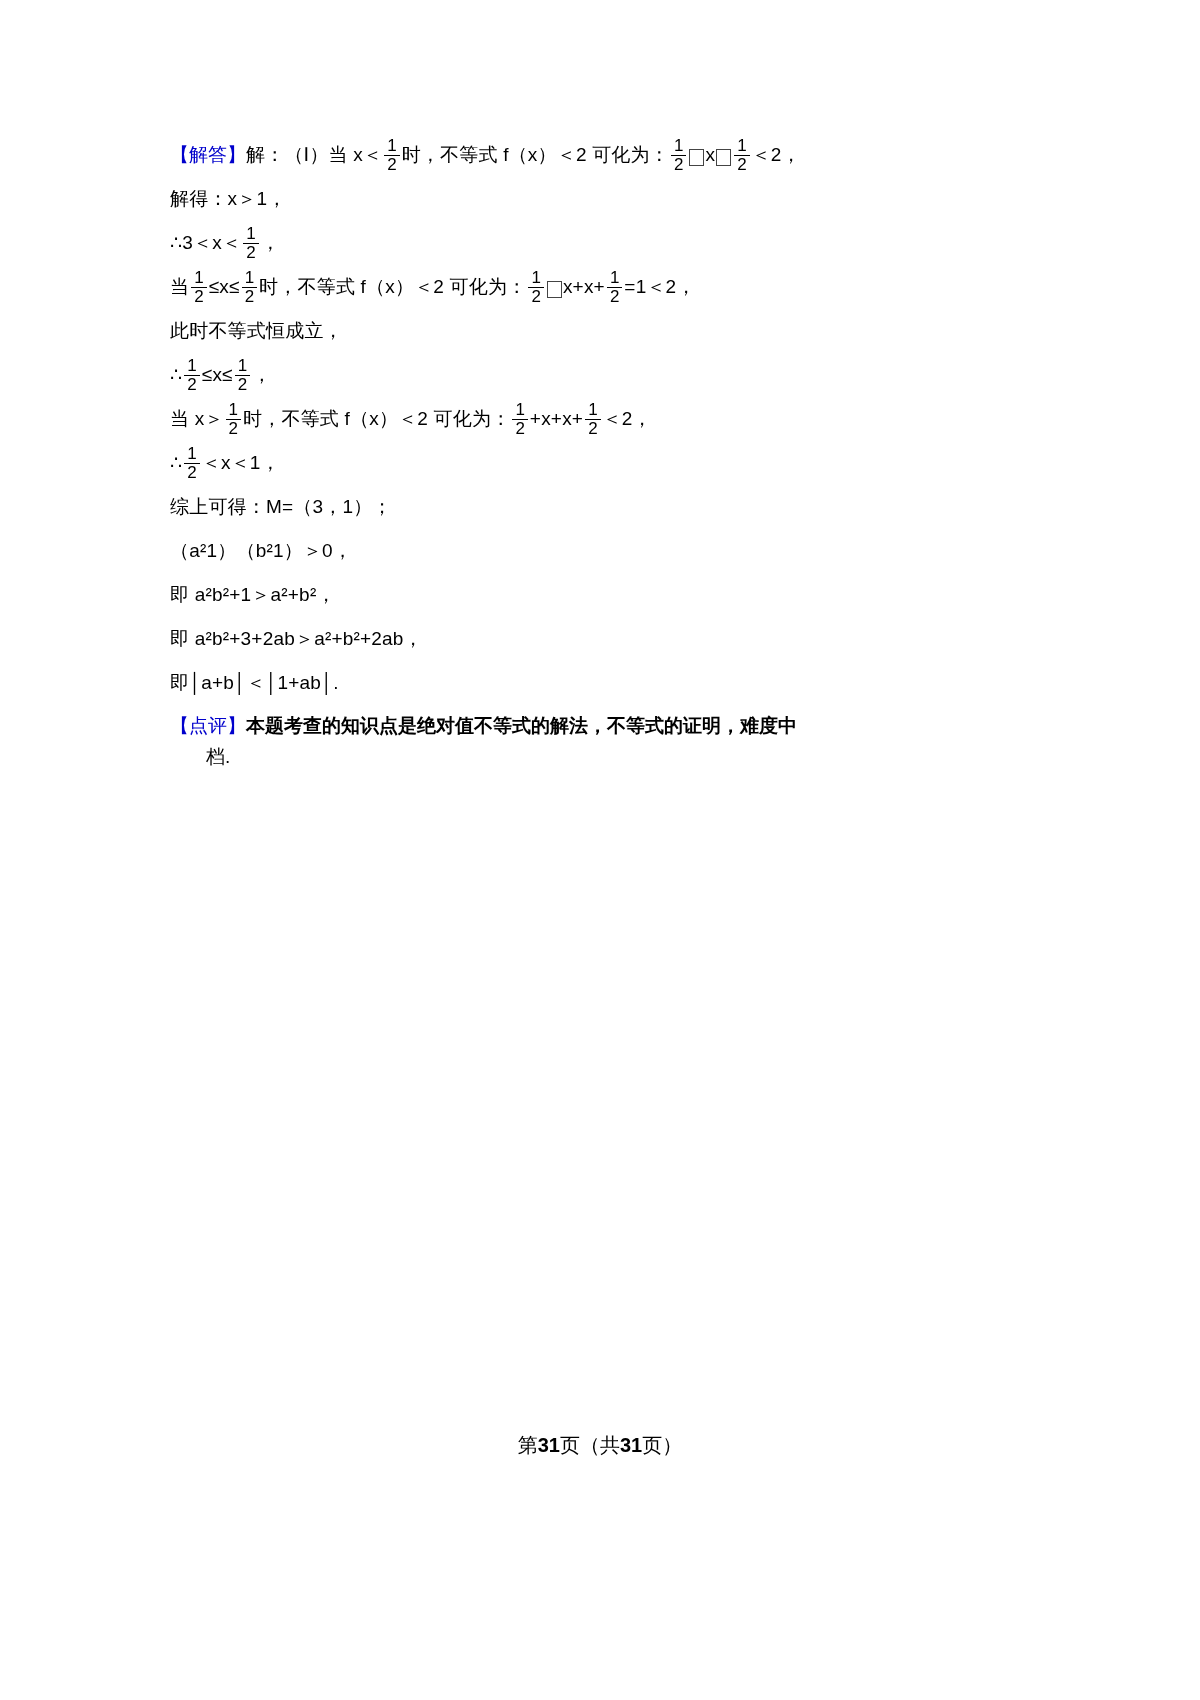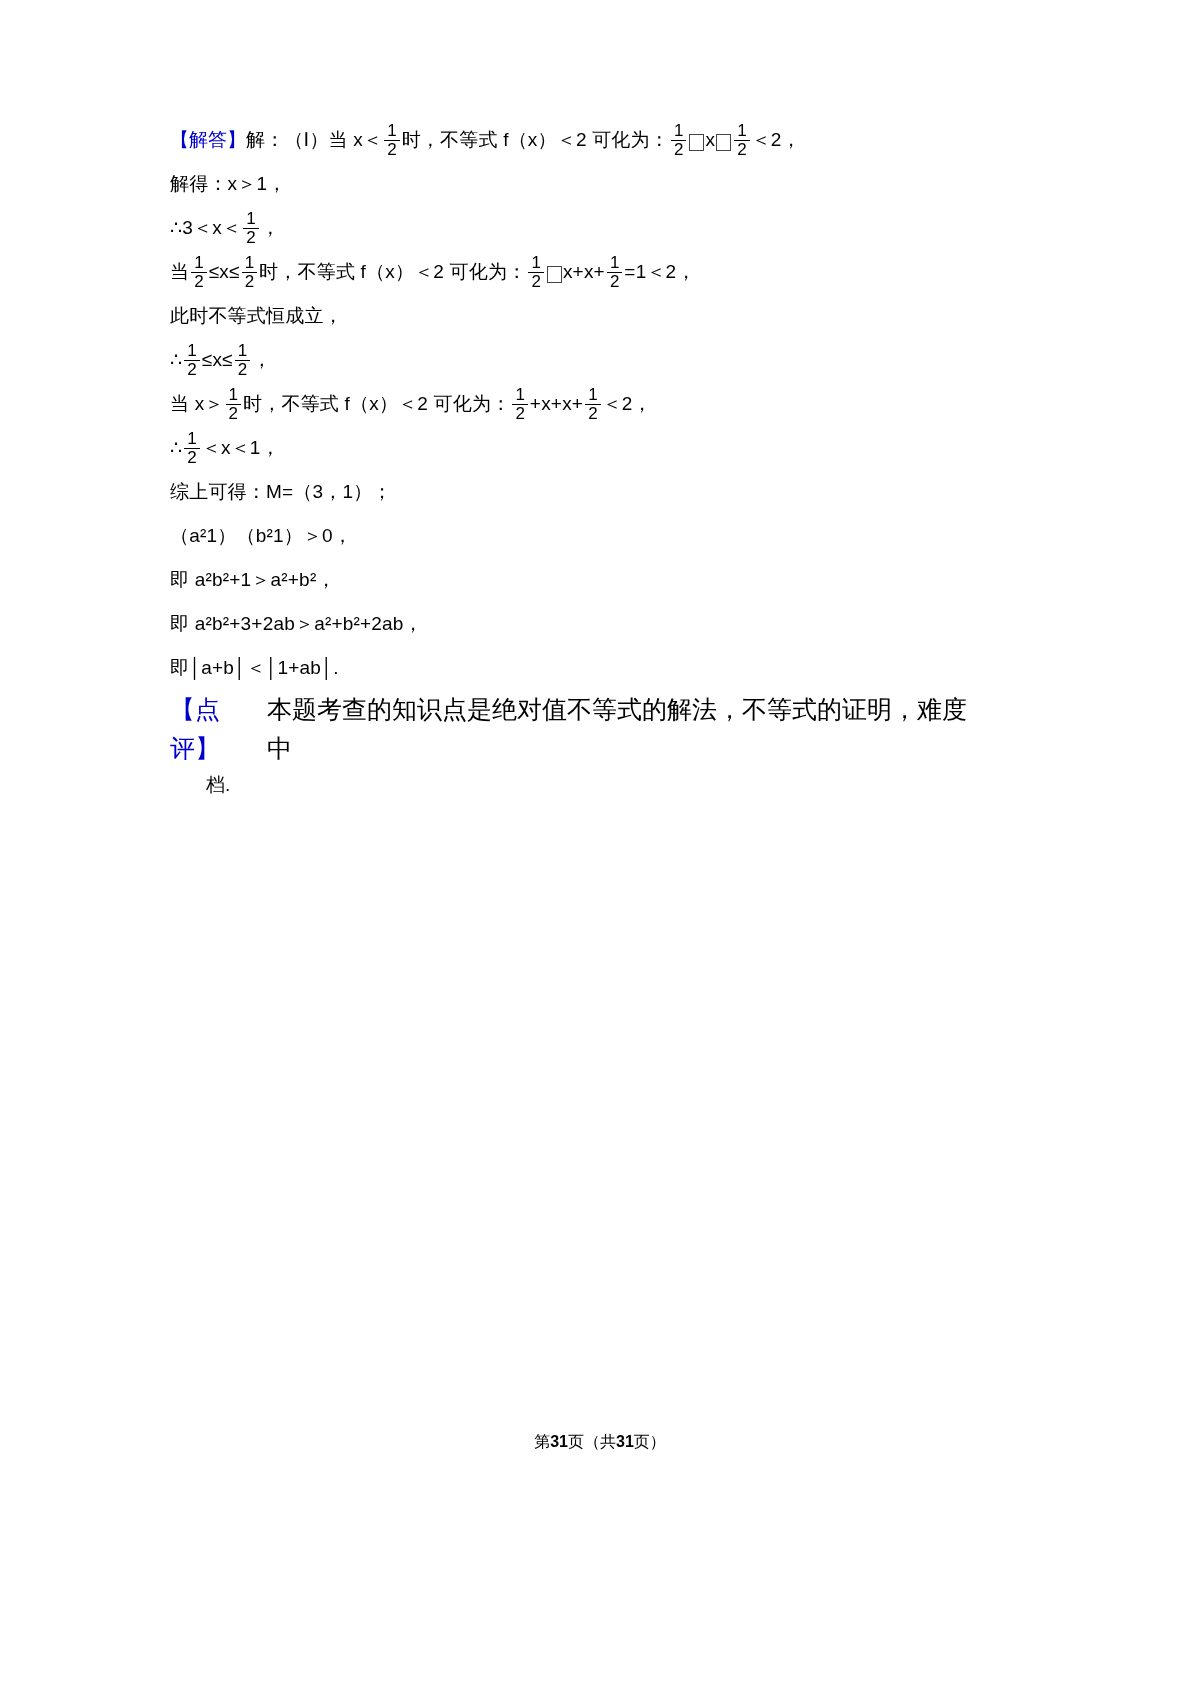--- a/index.html
+++ b/index.html
@@ -17,21 +17,21 @@
   .page {
     position: absolute;
     left: 0; top: 0;
     width: 1200px;
     height: 1700px;
     overflow: hidden;
   }
   .content {
     position: absolute;
     left: 170px;
-    top: 118px;
+    top: 133px;
     width: 800px;
   }
   .line {
     display: flex;
     align-items: center;
     flex-wrap: nowrap;
     font-size: 19px;
     line-height: 1.3;
     min-height: 44px;
     white-space: nowrap;
@@ -67,39 +67,41 @@
     width: 13px;
     height: 15px;
     border: 1.2px solid #444;
     margin: 0 1px;
     position: relative;
     top: 2px;
   }
   .comment-block {
     display: flex;
     align-items: flex-start;
-    font-size: 25px;
+    font-size: 19px;
     line-height: 1.55;
+    margin-top: 6px;
   }
   .comment-text {
     max-width: 760px;
+    font-weight: bold;
   }
   .comment-second {
     margin-left: 36px;
     font-size: 19px;
     line-height: 1.55;
     margin-top: 2px;
   }
   .footer {
     position: absolute;
     left: 0;
     top: 1432px;
     width: 1200px;
     text-align: center;
-    font-size: 16px;
+    font-size: 20px;
   }
   .footer b { font-weight: bold; }
 </style>
 </head>
 <body>
 
 <div class="page">
 
   <div class="content">
 

